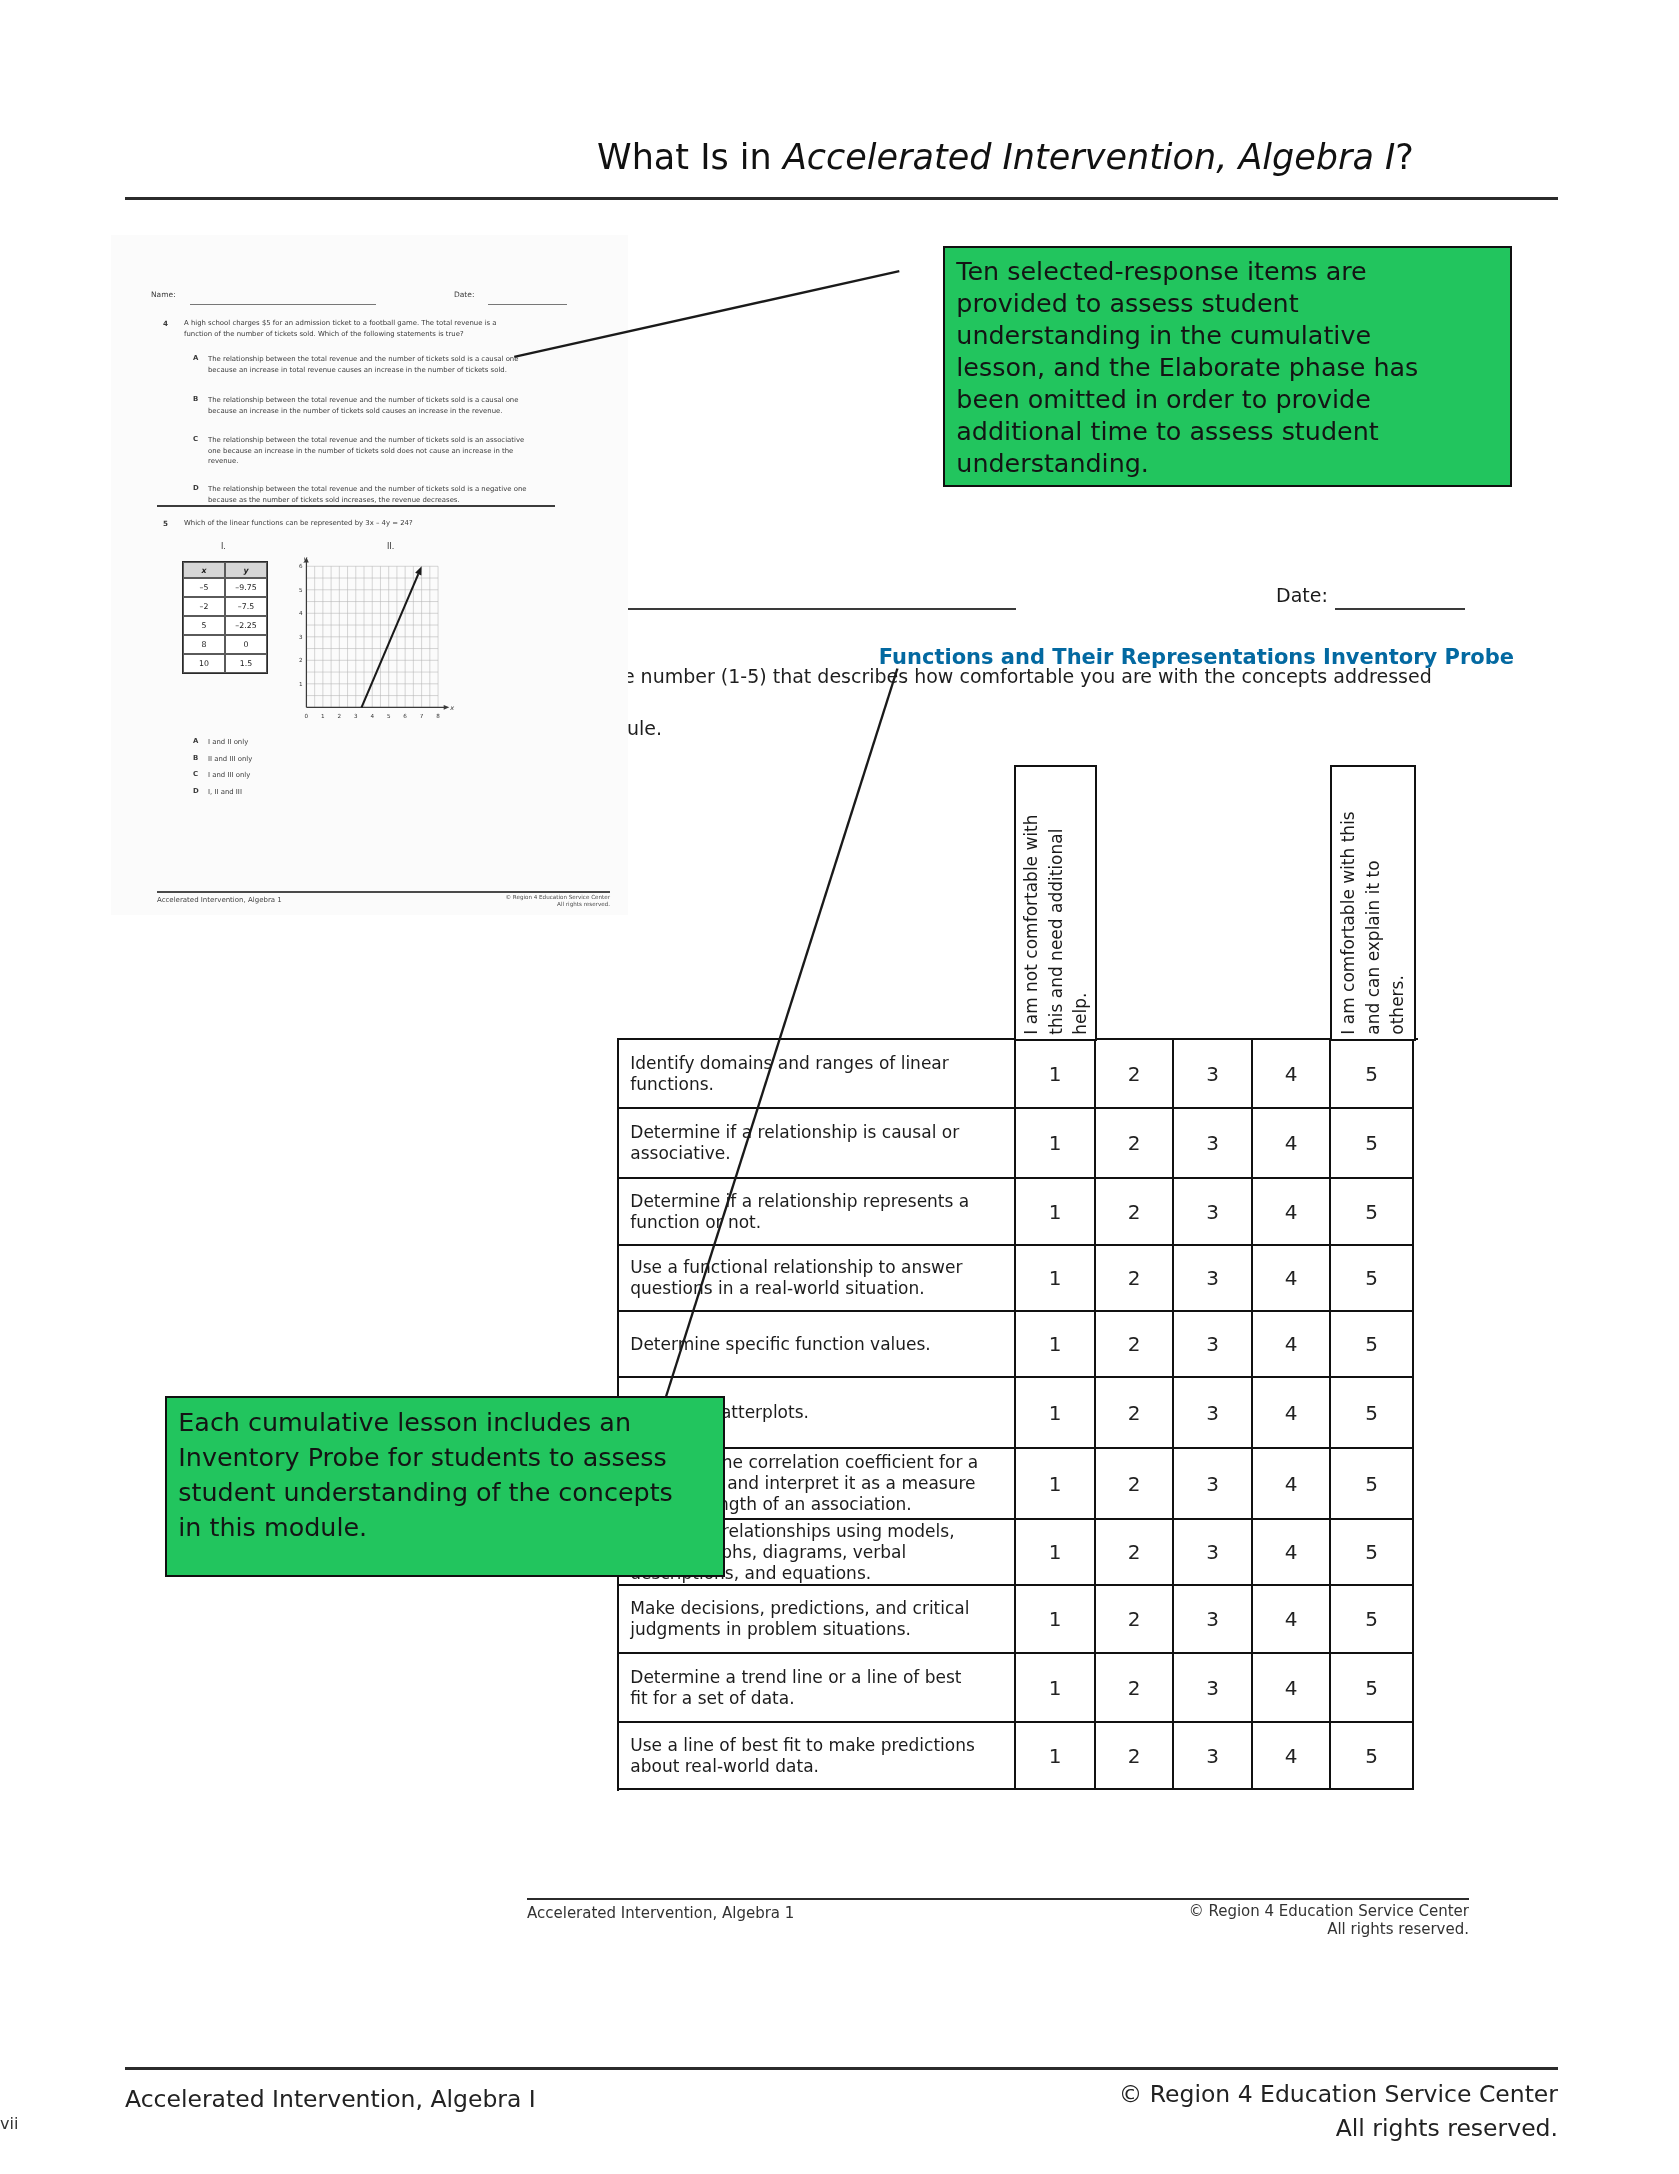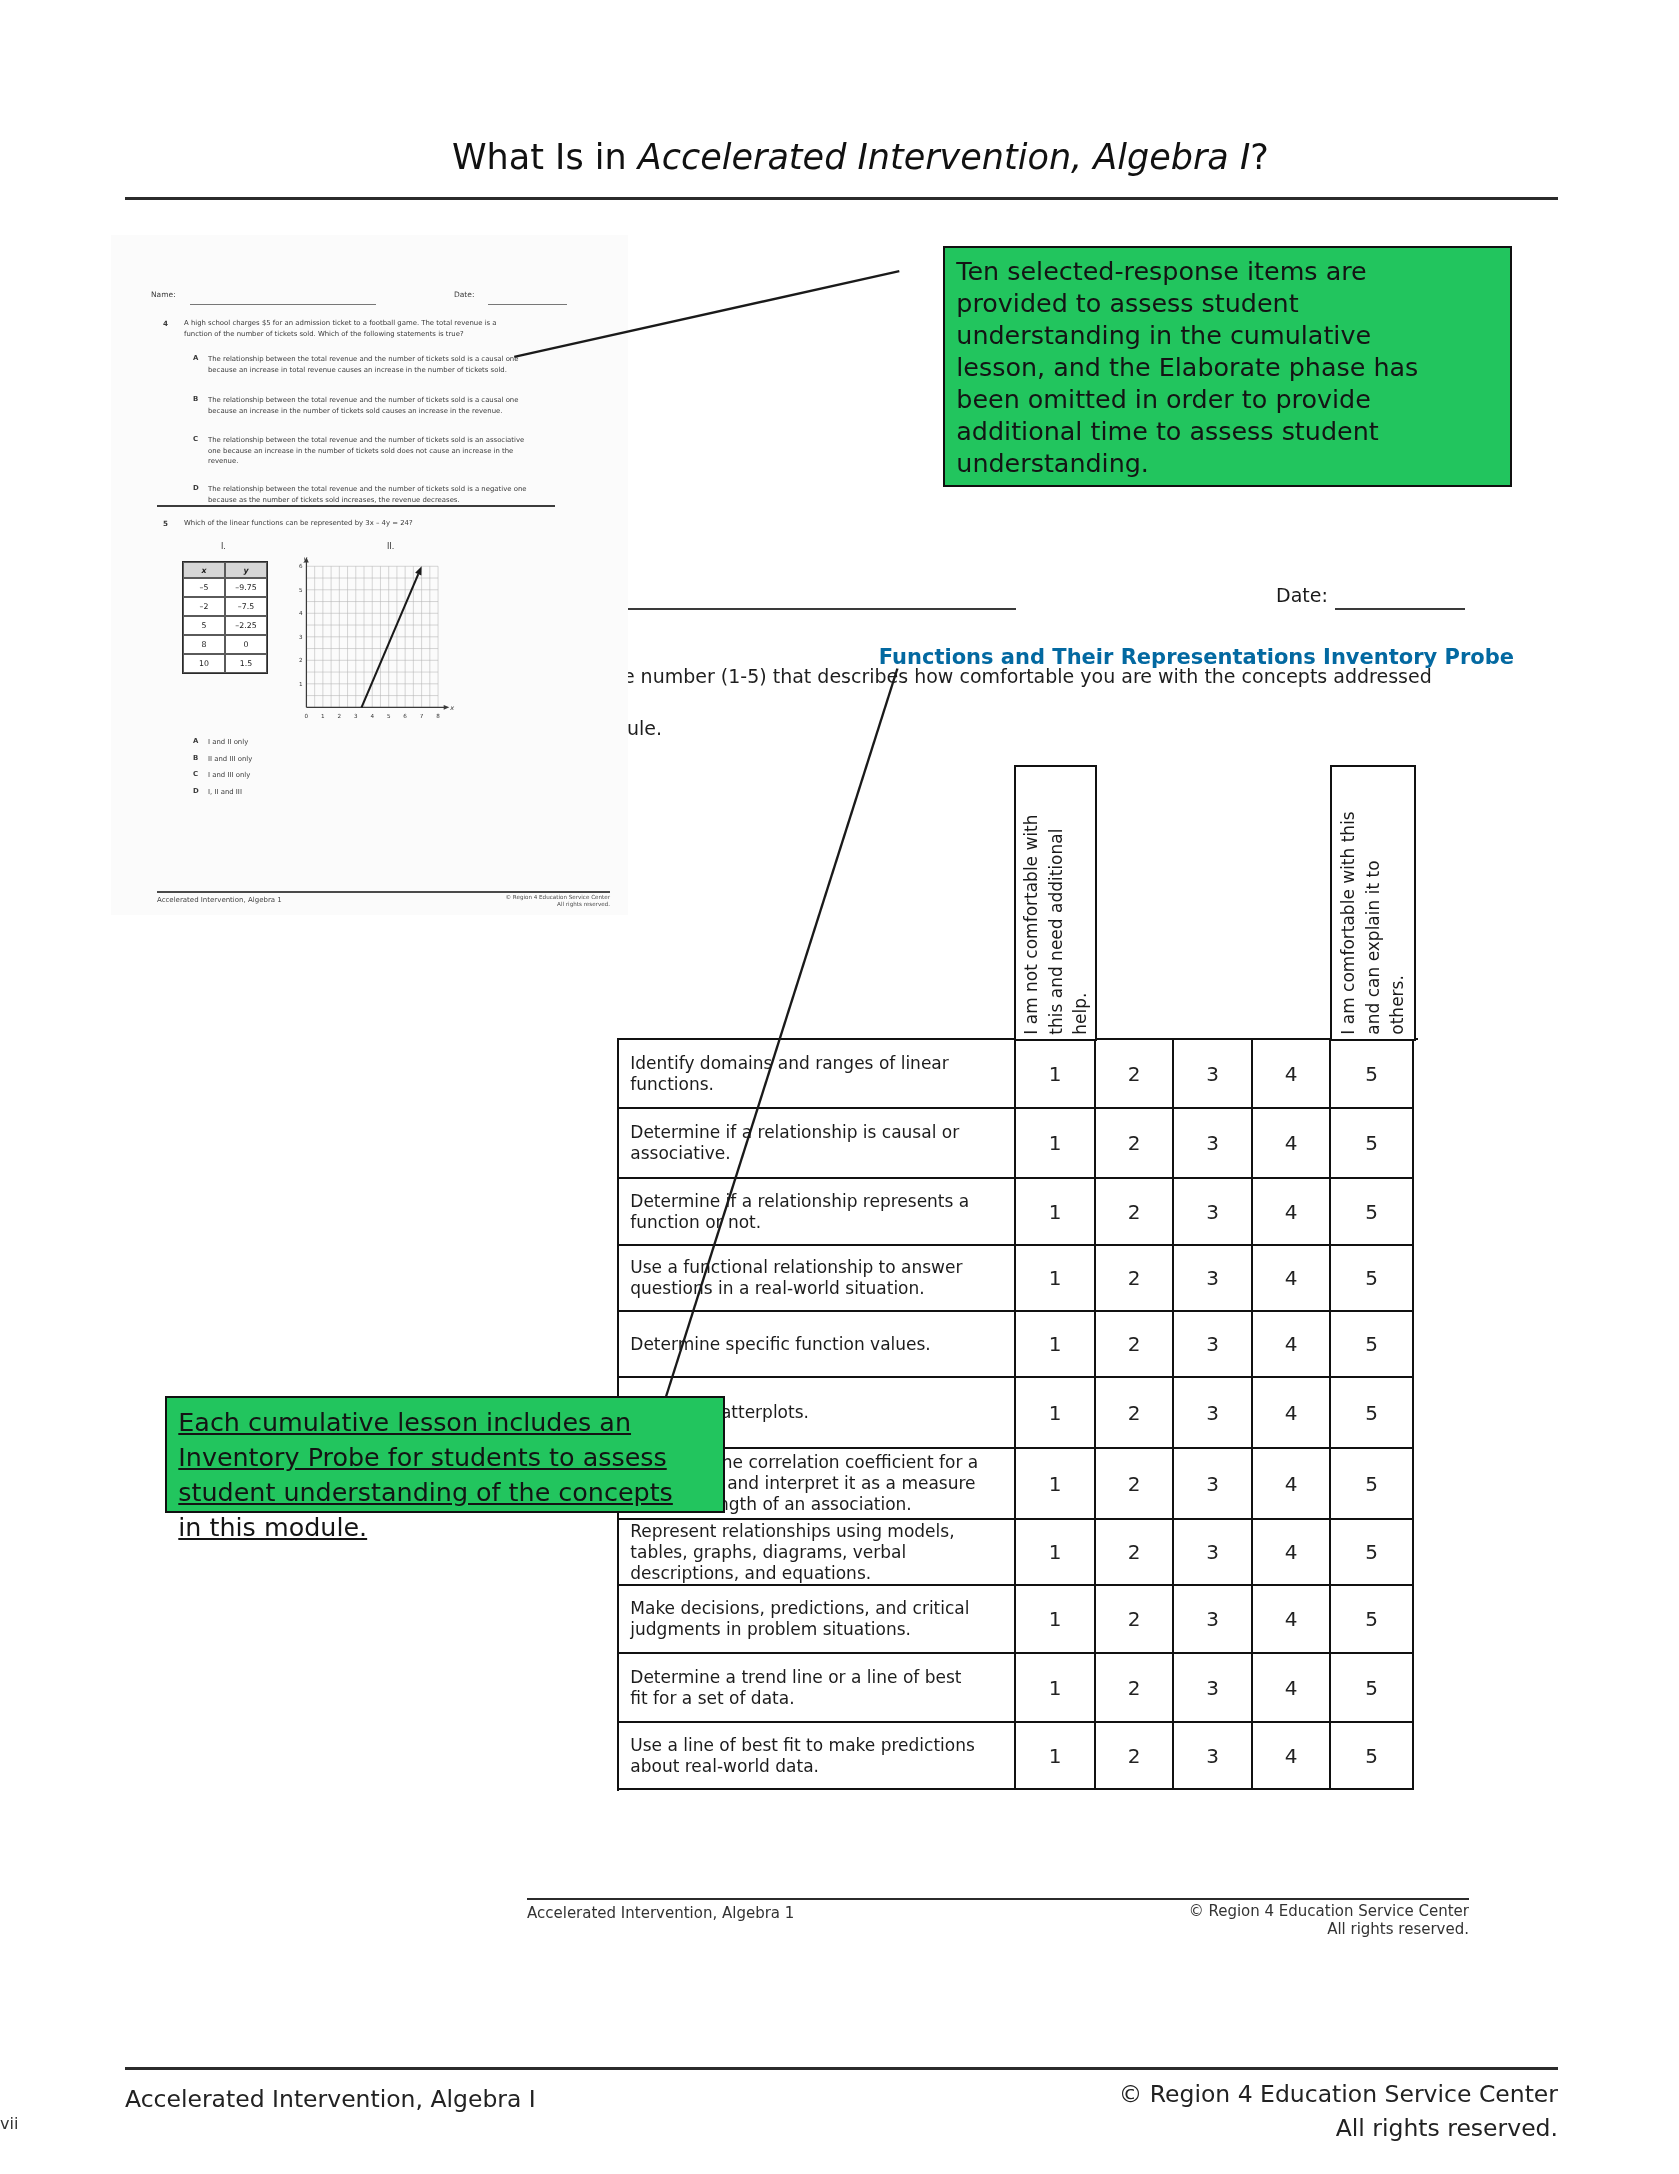--- a/index.html
+++ b/index.html
@@ -2,30 +2,30 @@
 <html style="font-size:15px"><head>
 <meta charset="utf-8">
 <style>
   html,body{margin:0;padding:0;background:#e8e8e8;}
   .page{
     position:relative;width:1680px;height:2174px;margin:0 auto;background:#ffffff;
     font-family:"DejaVu Sans","Liberation Sans",sans-serif;color:#1c1c1c;overflow:hidden;
   }
   .abs{position:absolute;}
   
-  .page-title{left:452px;top:137px;width:1107px;text-align:left;font-size:35px;color:#111;}
+  .page-title{left:452px;top:137px;width:1107px;text-align:center;font-size:35px;color:#111;}
   .page-title .it{font-style:italic;}
   .rule{background:#2b2b2b;height:2.8px;}
   .foot-left{left:125px;top:2085px;font-size:23.5px;color:#222;}
   .foot-page{left:0;top:2114px;width:1680px;text-align:left;font-size:16px;color:#333;}
   .foot-right{left:847px;top:2077px;width:711px;text-align:right;font-size:23.5px;line-height:34px;color:#222;}
   
   .callout{background:#22c55e;border:2.8px solid #101010;z-index:6;box-sizing:border-box;color:#141414;margin-left:44px;}
   .callout-top{left:899px;top:246px;width:569px;height:241px;padding:6.6px 11.3px;font-size:25.4px;line-height:32px;}
-  .callout-bottom{left:121px;top:1396px;width:560px;height:117px;padding:6.6px 11.3px;font-size:25.4px;line-height:35px;text-decoration:underline;}
+  .callout-bottom{left:121px;top:1396px;width:560px;height:181px;padding:6.6px 11.3px;font-size:25.4px;line-height:35px;}
   .leader-svg{left:0;top:0;z-index:5;pointer-events:none;}
   
   .worksheet{left:111px;top:235px;width:517px;height:680px;background:#fbfbfb;color:#3a3a3a;overflow:hidden;z-index:1;}
   .ws-label{font-size:7.5px;}
   .ws-line{background:#777;height:0.9px;}
   .ws-qnum{font-weight:bold;font-size:7.2px;}
   .ws-text{font-size:6.9px;line-height:10.6px;}
   .ws-opt-label{font-weight:bold;font-size:6.9px;width:15px;}
   .ws-opt{display:flex;}
   .ws-divider{background:#3c3c3c;height:1.9px;}

